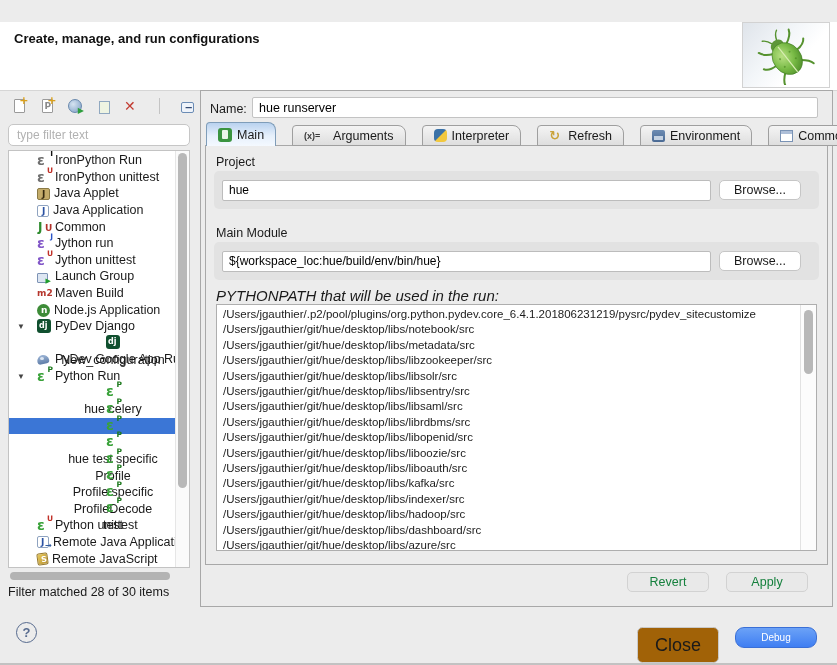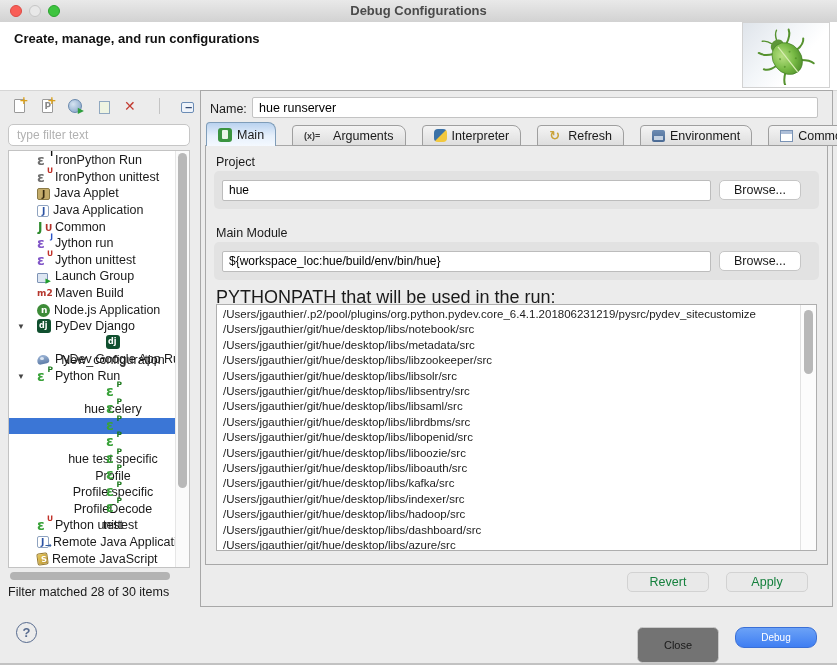--- a/index.html
+++ b/index.html
@@ -127,51 +127,45 @@
   .lbl-module{top:80px;}
   .groupbox{position:absolute;left:8px;right:8px;height:38px;background:#e2e2e2;border-radius:5px;
     display:flex;align-items:center;padding:0 18px 0 8px;box-sizing:border-box;}
   .box-project{top:25px;}
   .box-module{top:96px;}
   .groupbox input{flex:1;height:21px;box-sizing:border-box;border:1px solid #bcbcbc;border-radius:2px;
     background:#fff;padding:0 6px;font-size:12px;outline:none;
     font-family:"Liberation Sans","DejaVu Sans",sans-serif;}
   .browse-btn{width:82px;height:20px;margin-left:8px;background:#fff;border:1px solid #c6c6c6;border-radius:5px;
     font-size:12.5px;color:#1a1a1a;font-family:"Liberation Sans","DejaVu Sans",sans-serif;}
-  .pp-label{position:absolute;left:10px;top:141px;font-size:18px;}
+  .pp-label{position:absolute;left:10px;top:141px;font-size:15px;font-style:italic;}
   .pathbox{position:absolute;left:10px;right:10px;top:158px;height:247px;box-sizing:border-box;
     background:#fff;border:1px solid #aeaeae;overflow:hidden;}
   .path-rows{padding:2px 0 0 6px;}
   .path-row{font-size:11.5px;line-height:15.4px;white-space:nowrap;color:#1c1c1c;}
   .pp-vtrack{position:absolute;right:0;top:0;bottom:0;width:15px;background:#fcfcfc;border-left:1px solid #e2e2e2;}
   .pp-vthumb{position:absolute;right:3px;top:5px;width:9px;height:64px;background:#b8b8b8;border-radius:5px;}
   .panel-buttons{position:absolute;right:24px;top:481px;display:flex;gap:17px;}
   .btn-disabled{width:82px;height:20px;background:#e9e9e9;border:1px solid #d2d2d2;border-radius:5px;
     color:#15803d;font-size:12.5px;font-family:"Liberation Sans","DejaVu Sans",sans-serif;}
   
   .help-btn{position:absolute;left:16px;top:622px;width:21px;height:21px;border-radius:50%;box-sizing:border-box;
     border:1.5px solid #566a8e;background:none;color:#566a8e;font-weight:bold;font-size:13px;line-height:17px;text-align:center;padding:0;}
-  .close-btn{position:absolute;left:637px;top:627px;width:82px;height:36px;background:#737373;
-    border:1px solid #c9c9c9;border-radius:5.5px;font-size:11px;color:#1a1a1a;
+  .close-btn{position:absolute;left:637px;top:627px;width:82px;height:36px;background:#a16207;
+    border:1px solid #c9c9c9;border-radius:5.5px;font-size:18px;color:#1a1a1a;
     font-family:"Liberation Sans","DejaVu Sans",sans-serif;}
   .debug-btn{position:absolute;left:735px;top:627px;width:82px;height:21px;
     background:linear-gradient(#6ba2f7,#3f7ef2);border:1px solid #3a6fd6;border-radius:9px;
     font-size:10px;color:#fff;font-family:"Liberation Sans","DejaVu Sans",sans-serif;}
 </style>
 </head>
 <body>
 
 <div class="window">
 
-  <div class="titlebar">
-    <span class="light red"></span>
-    <span class="light yellow"></span>
-    <span class="light green"></span>
-    <div class="title-text">Debug Configurations</div>
-  </div>
 
   <div class="header">
     <div class="header-title">Create, manage, and run configurations</div>
     <div class="bug-panel">
       <svg viewBox="0 0 60 60" width="68" height="60">
         <defs>
           <radialGradient id="bodyg" cx="40%" cy="35%" r="75%">
             <stop offset="0%" stop-color="#b9e184"></stop>
             <stop offset="55%" stop-color="#78ba45"></stop>
             <stop offset="100%" stop-color="#4a8a28"></stop>

